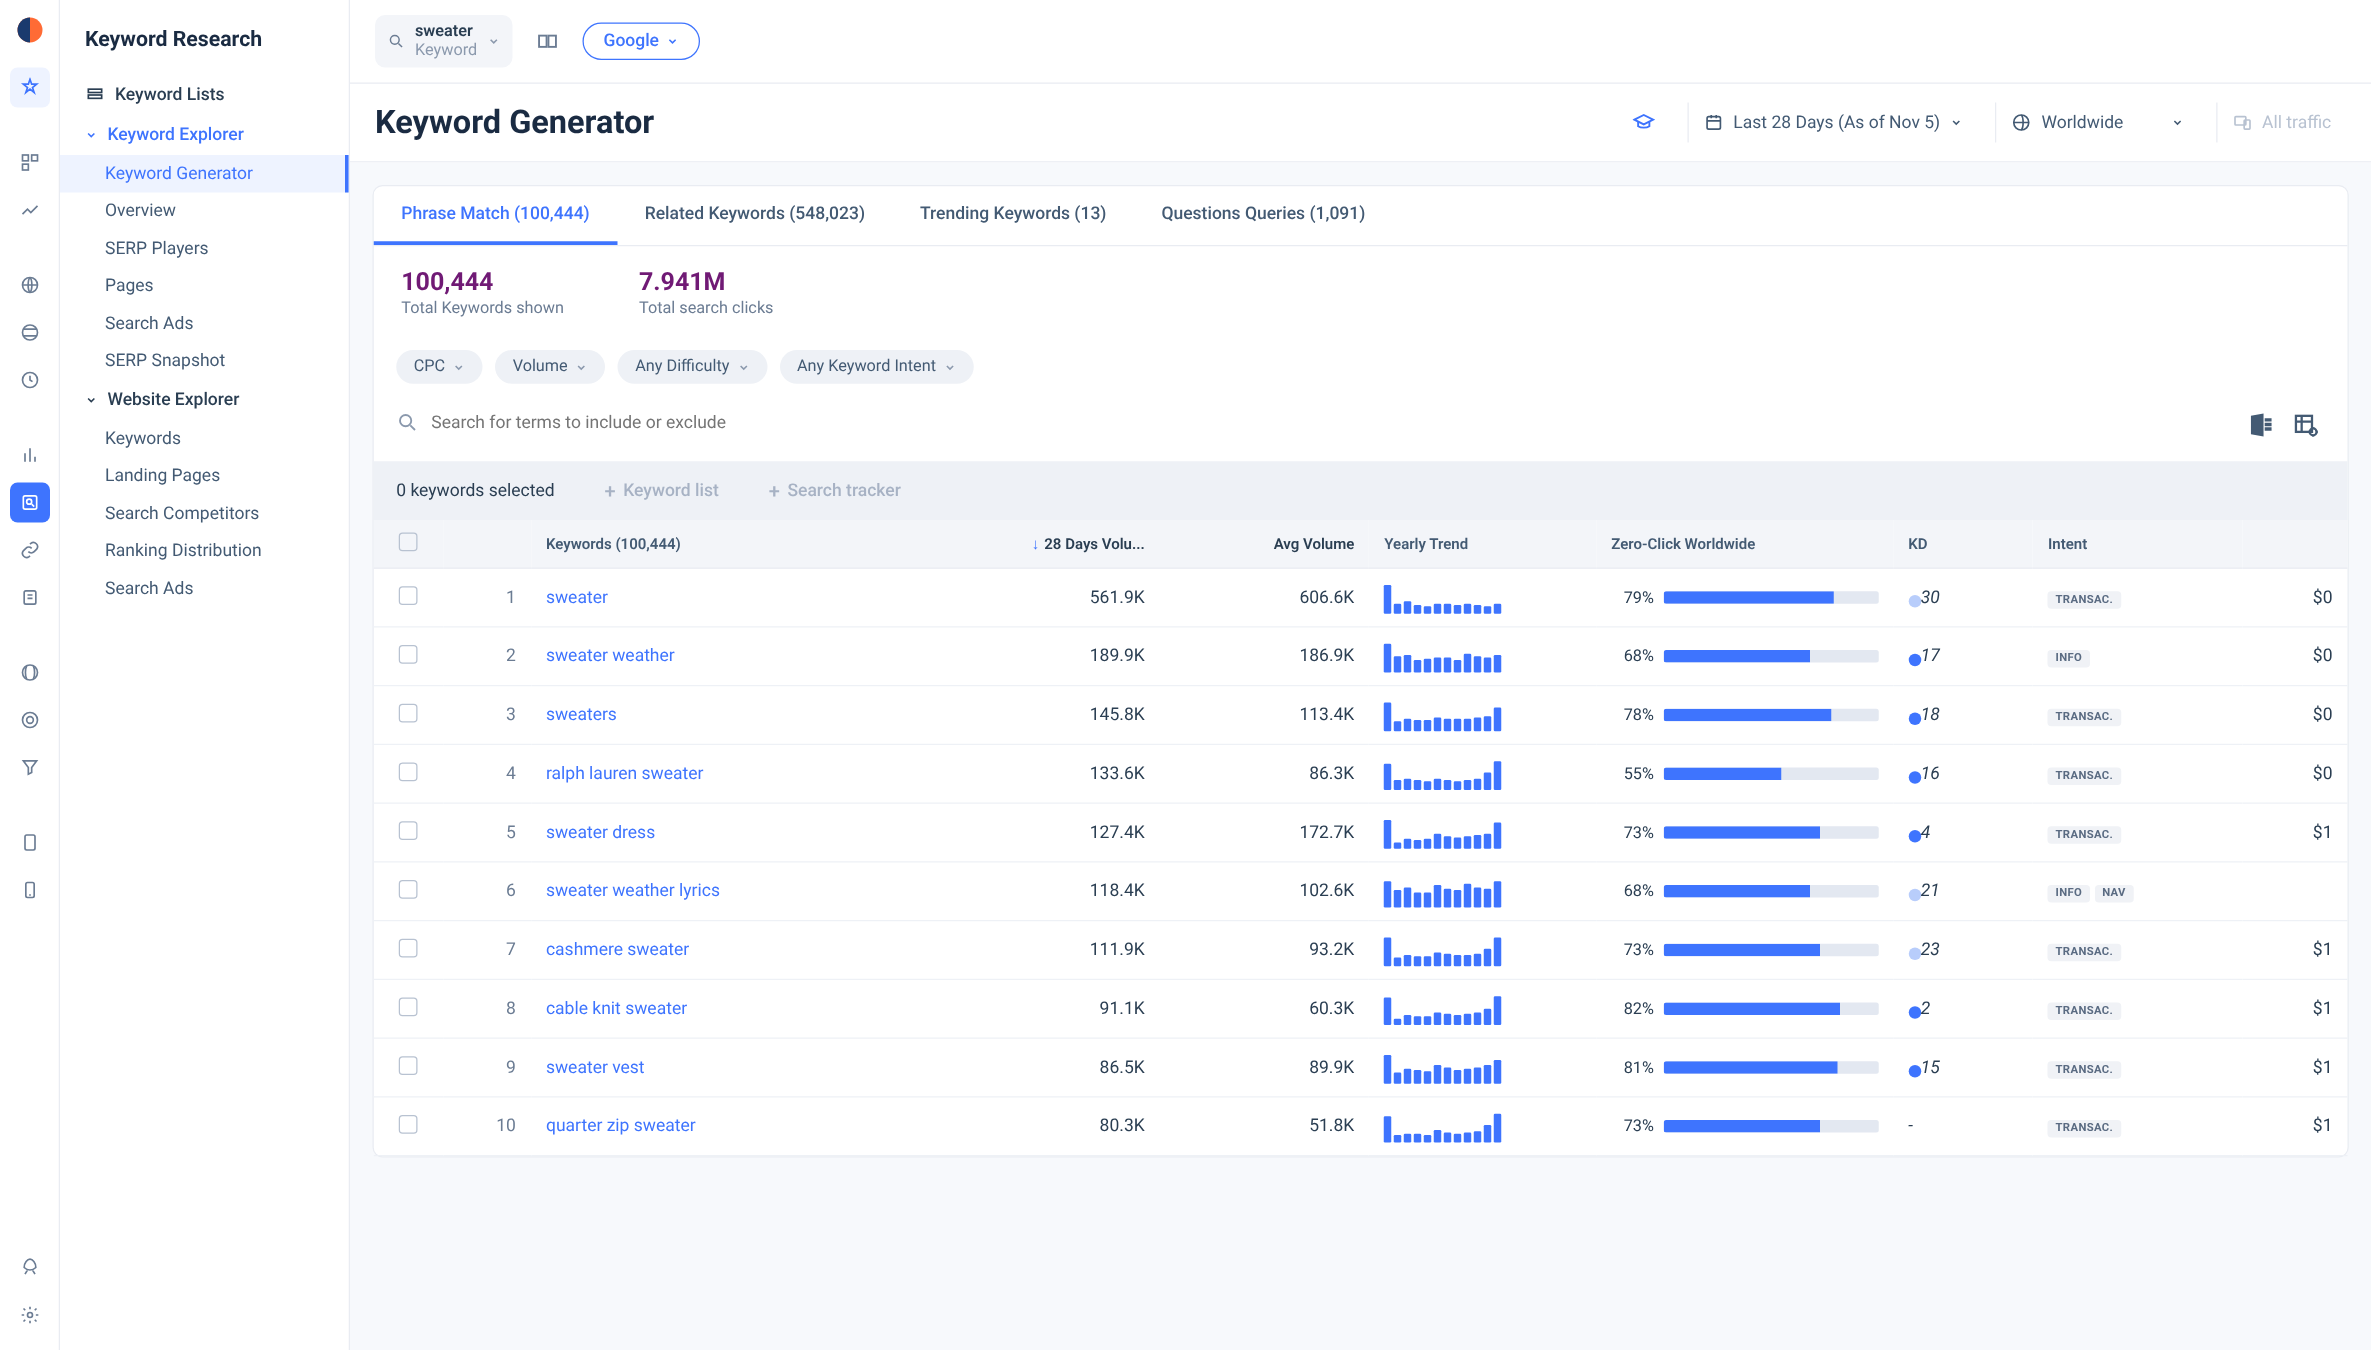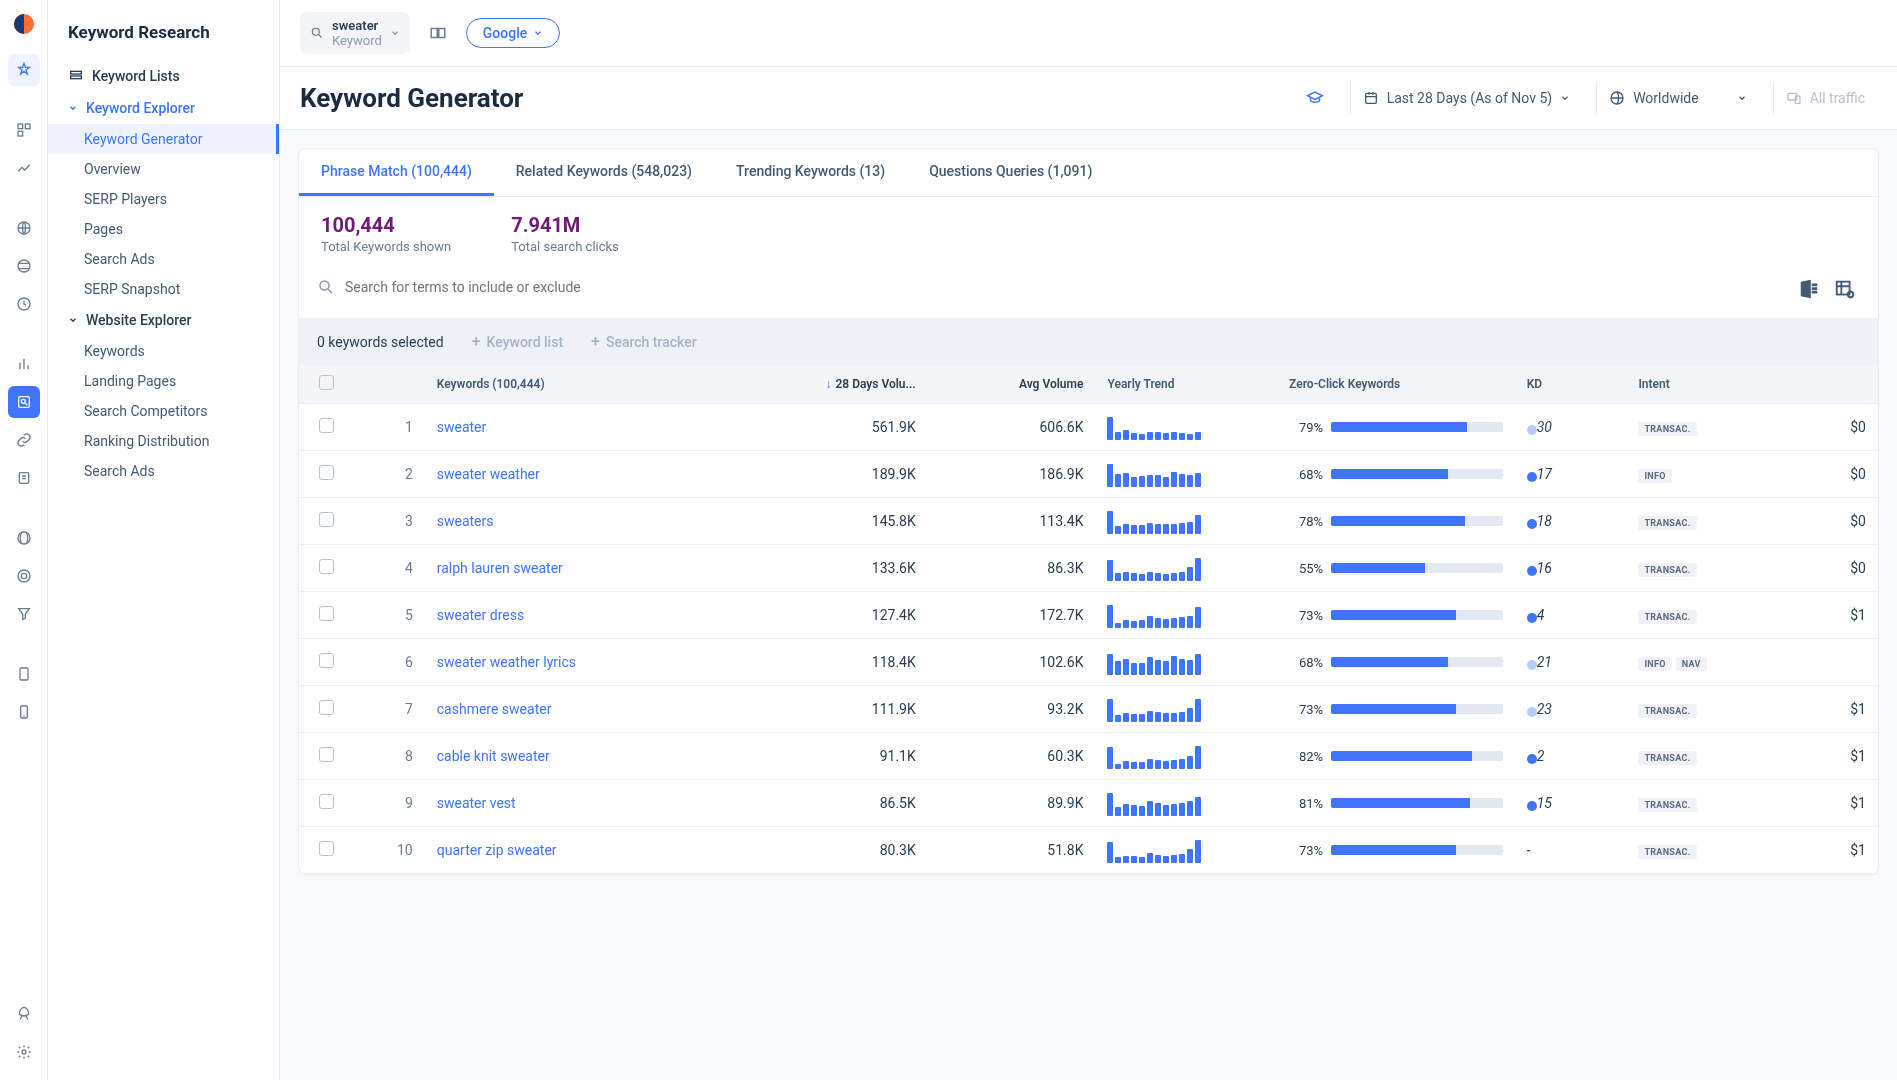--- a/index.html
+++ b/index.html
@@ -52,21 +52,21 @@
 .summary-lbl { font-size: 13px; color: #6b7c93; margin-top: 2px; }
 
 .filters { display: flex; gap: 10px; padding: 10px 18px 14px; flex-wrap: wrap; }
 .filter-pill { background: #eef1f6; border-radius: 16px; padding: 6px 14px; font-size: 13px; color: #435a73; display: flex; align-items: center; gap: 6px; cursor: pointer; }
 
 .search-row { display: flex; align-items: flex-start; padding: 8px 18px 14px; gap: 10px; }
 .search-box { flex: 1; display: flex; align-items: center; gap: 10px; color: #8b99ad; }
 .search-box input { border: none; outline: none; flex: 1; font-size: 14px; background: transparent; }
 .tool-icon { width: 26px; height: 26px; cursor: pointer; color: #435a73; }
 
-.sel-row { background: #eef1f6; padding: 14px 18px; display: flex; align-items: center; gap: 28px; font-size: 14px; color: #2a3e52; }
+.sel-row { background: #eef1f6; padding: 14px 18px; display: flex; align-items: center; gap: 40px; font-size: 14px; color: #2a3e52; }
 .sel-action { color: #a7b2c4; display: flex; align-items: center; gap: 6px; cursor: pointer; font-weight: 500; }
 
 
 table { width: 100%; border-collapse: collapse; }
 thead th { background: #f3f5f9; text-align: left; padding: 10px 12px; font-size: 12px; font-weight: 600; color: #435a73; border-bottom: 1px solid #e9ecf2; }
 tbody td { padding: 10px 12px; border-bottom: 1px solid #eef1f6; font-size: 14px; vertical-align: middle; }
 .col-check { width: 40px; text-align: center; }
 .col-idx { width: 50px; text-align: right; color: #6b7c93; }
 .col-kw { width: 240px; }
 .col-kw a { color: #3e74fe; text-decoration: none; }
@@ -335,20 +335,34 @@
           <div>
             <div class="summary-val">100,444</div>
             <div class="summary-lbl">Total Keywords shown</div>
           </div>
           <div>
             <div class="summary-val">7.941M</div>
             <div class="summary-lbl">Total search clicks</div>
           </div>
         </div>
 
+        <div class="filters" id="filters">
+            <div class="filter-pill">CPC <svg width="10" height="10" viewBox="0 0 24 24" fill="none" stroke="#8b99ad" stroke-width="3">
+                <path d="M6 9l6 6 6-6"></path>
+              </svg></div>
+            <div class="filter-pill">Volume <svg width="10" height="10" viewBox="0 0 24 24" fill="none" stroke="#8b99ad" stroke-width="3">
+                <path d="M6 9l6 6 6-6"></path>
+              </svg></div>
+            <div class="filter-pill">Any Difficulty <svg width="10" height="10" viewBox="0 0 24 24" fill="none" stroke="#8b99ad" stroke-width="3">
+                <path d="M6 9l6 6 6-6"></path>
+              </svg></div>
+            <div class="filter-pill">Any Keyword Intent <svg width="10" height="10" viewBox="0 0 24 24" fill="none" stroke="#8b99ad" stroke-width="3">
+                <path d="M6 9l6 6 6-6"></path>
+              </svg></div>
+          </div>
 
         <div class="search-row">
           <div class="search-box">
             <svg width="18" height="18" viewBox="0 0 24 24" fill="none" stroke="currentColor" stroke-width="2">
                 <circle cx="10" cy="10" r="6"></circle>
                 <path d="M15 15l5 5"></path>
               </svg>
             <input placeholder="Search for terms to include or exclude" style="">
           </div>
           <div class="tool-icon">
@@ -380,21 +394,21 @@
 
         <table>
           <thead>
             <tr>
               <th class="col-check"><span class="chk"></span></th>
               <th class="col-idx"></th>
               <th class="col-kw">Keywords (100,444)</th>
               <th class="col-num"><span class="sort-ico">↓</span><span>28 Days Volu...</span></th>
               <th class="col-num">Avg Volume</th>
               <th class="col-trend">Yearly Trend</th>
-              <th class="col-zero">Zero-Click Keywords</th>
+              <th class="col-zero">Zero-Click Worldwide</th>
               <th class="col-kd">KD</th>
               <th class="col-intent">Intent</th>
               <th class="col-cpc"></th>
             </tr>
           </thead>
           <tbody id="tbody">
               <tr>
                 <td class="col-check"><span class="chk"></span></td>
                 <td class="col-idx">1</td>
                 <td class="col-kw"><a href="#">sweater</a></td>

